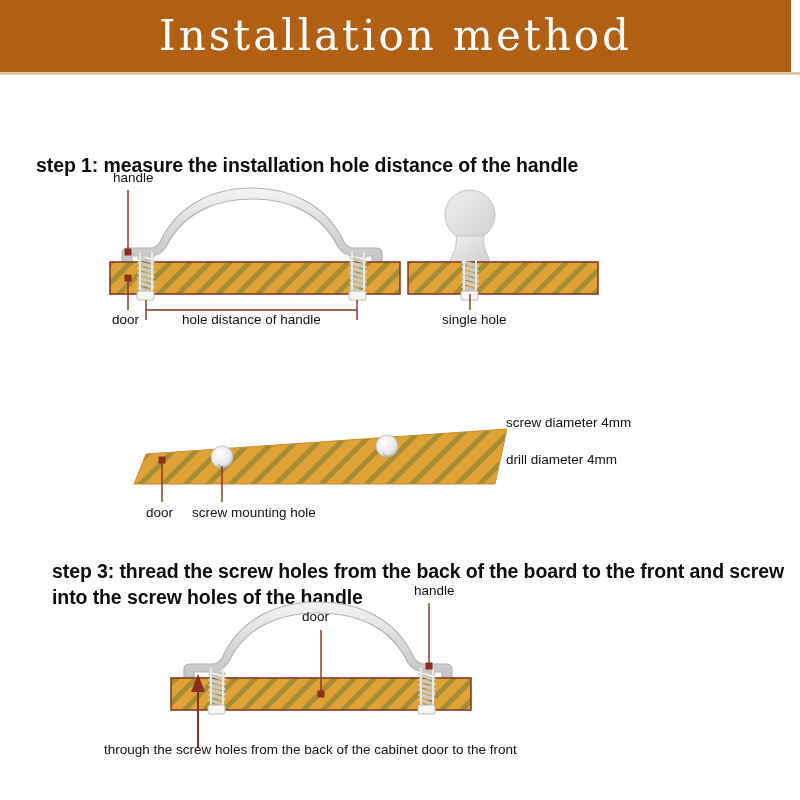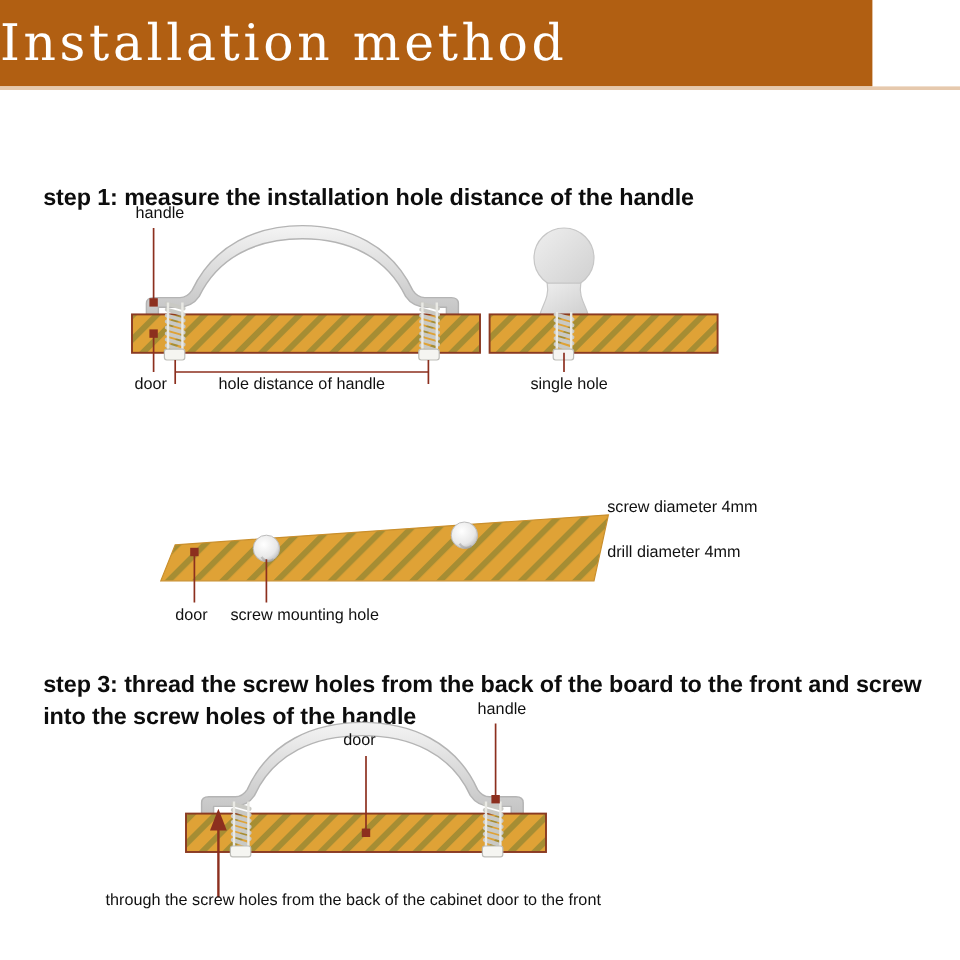--- a/index.html
+++ b/index.html
@@ -15,26 +15,26 @@
     font-family: "Liberation Sans", sans-serif;
     color: #111111;
     position: relative;
   }
 
   
   #header-banner {
     position: absolute;
     left: 0;
     top: 0;
-    width: 727px;
+    width: 791px;
     height: 72px;
     background: #b15f12;
     display: flex;
     align-items: center;
-    justify-content: flex-start;
+    justify-content: center;
   }
   #header-title {
     font-family: "DejaVu Serif", serif;
     font-size: 42px;
     letter-spacing: 3px;
     color: #ffffff;
     line-height: 1;
     white-space: nowrap;
   }
   #header-underline {
@@ -47,21 +47,21 @@
   }
 
   
   .step-section {
     position: absolute;
     left: 0;
     width: 659px;
   }
   #step1-section { top: 152px; height: 180px; }
   #step2-section { top: 372px; height: 170px; }
-  #step3-section { top: 558px; height: 210px; }
+  #step3-section { top: 558px; height: 210px; margin-left: 16px; }
 
   .step-heading {
     position: absolute;
     left: 36px;
     top: 0;
     width: 740px;
     font-size: 19.5px;
     font-weight: 600;
     color: #0d0d0d;
     line-height: 26px;

